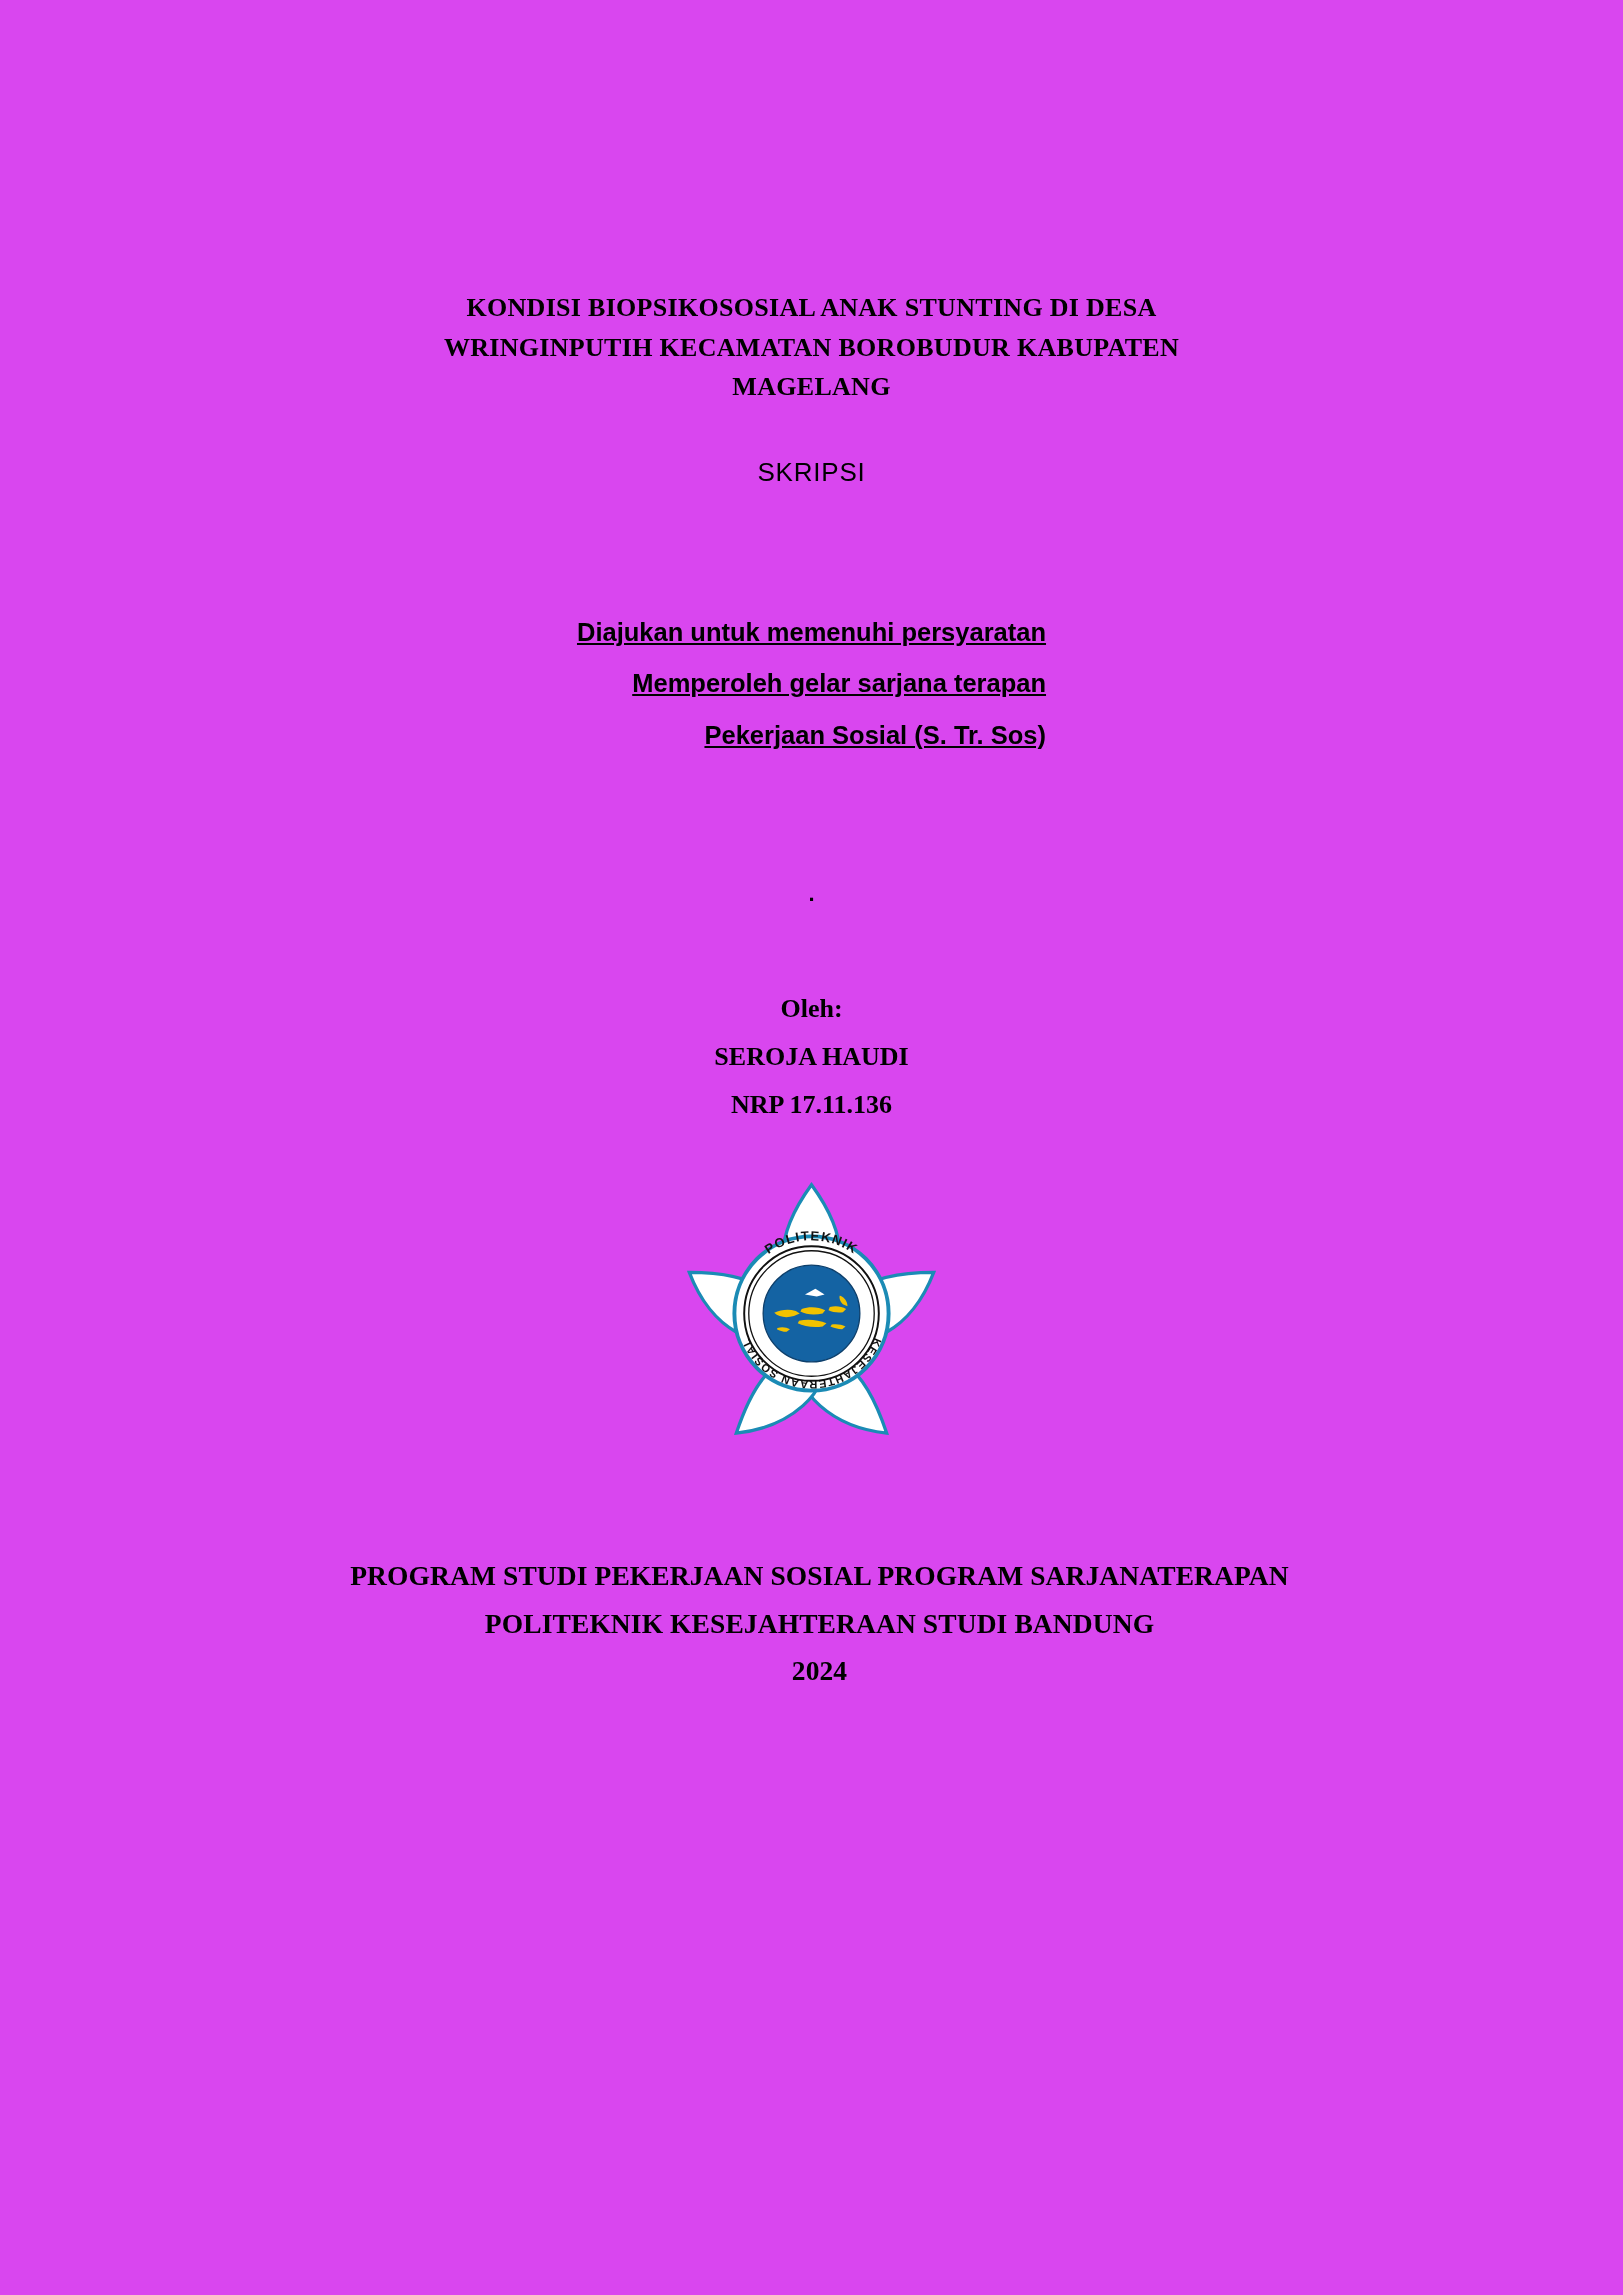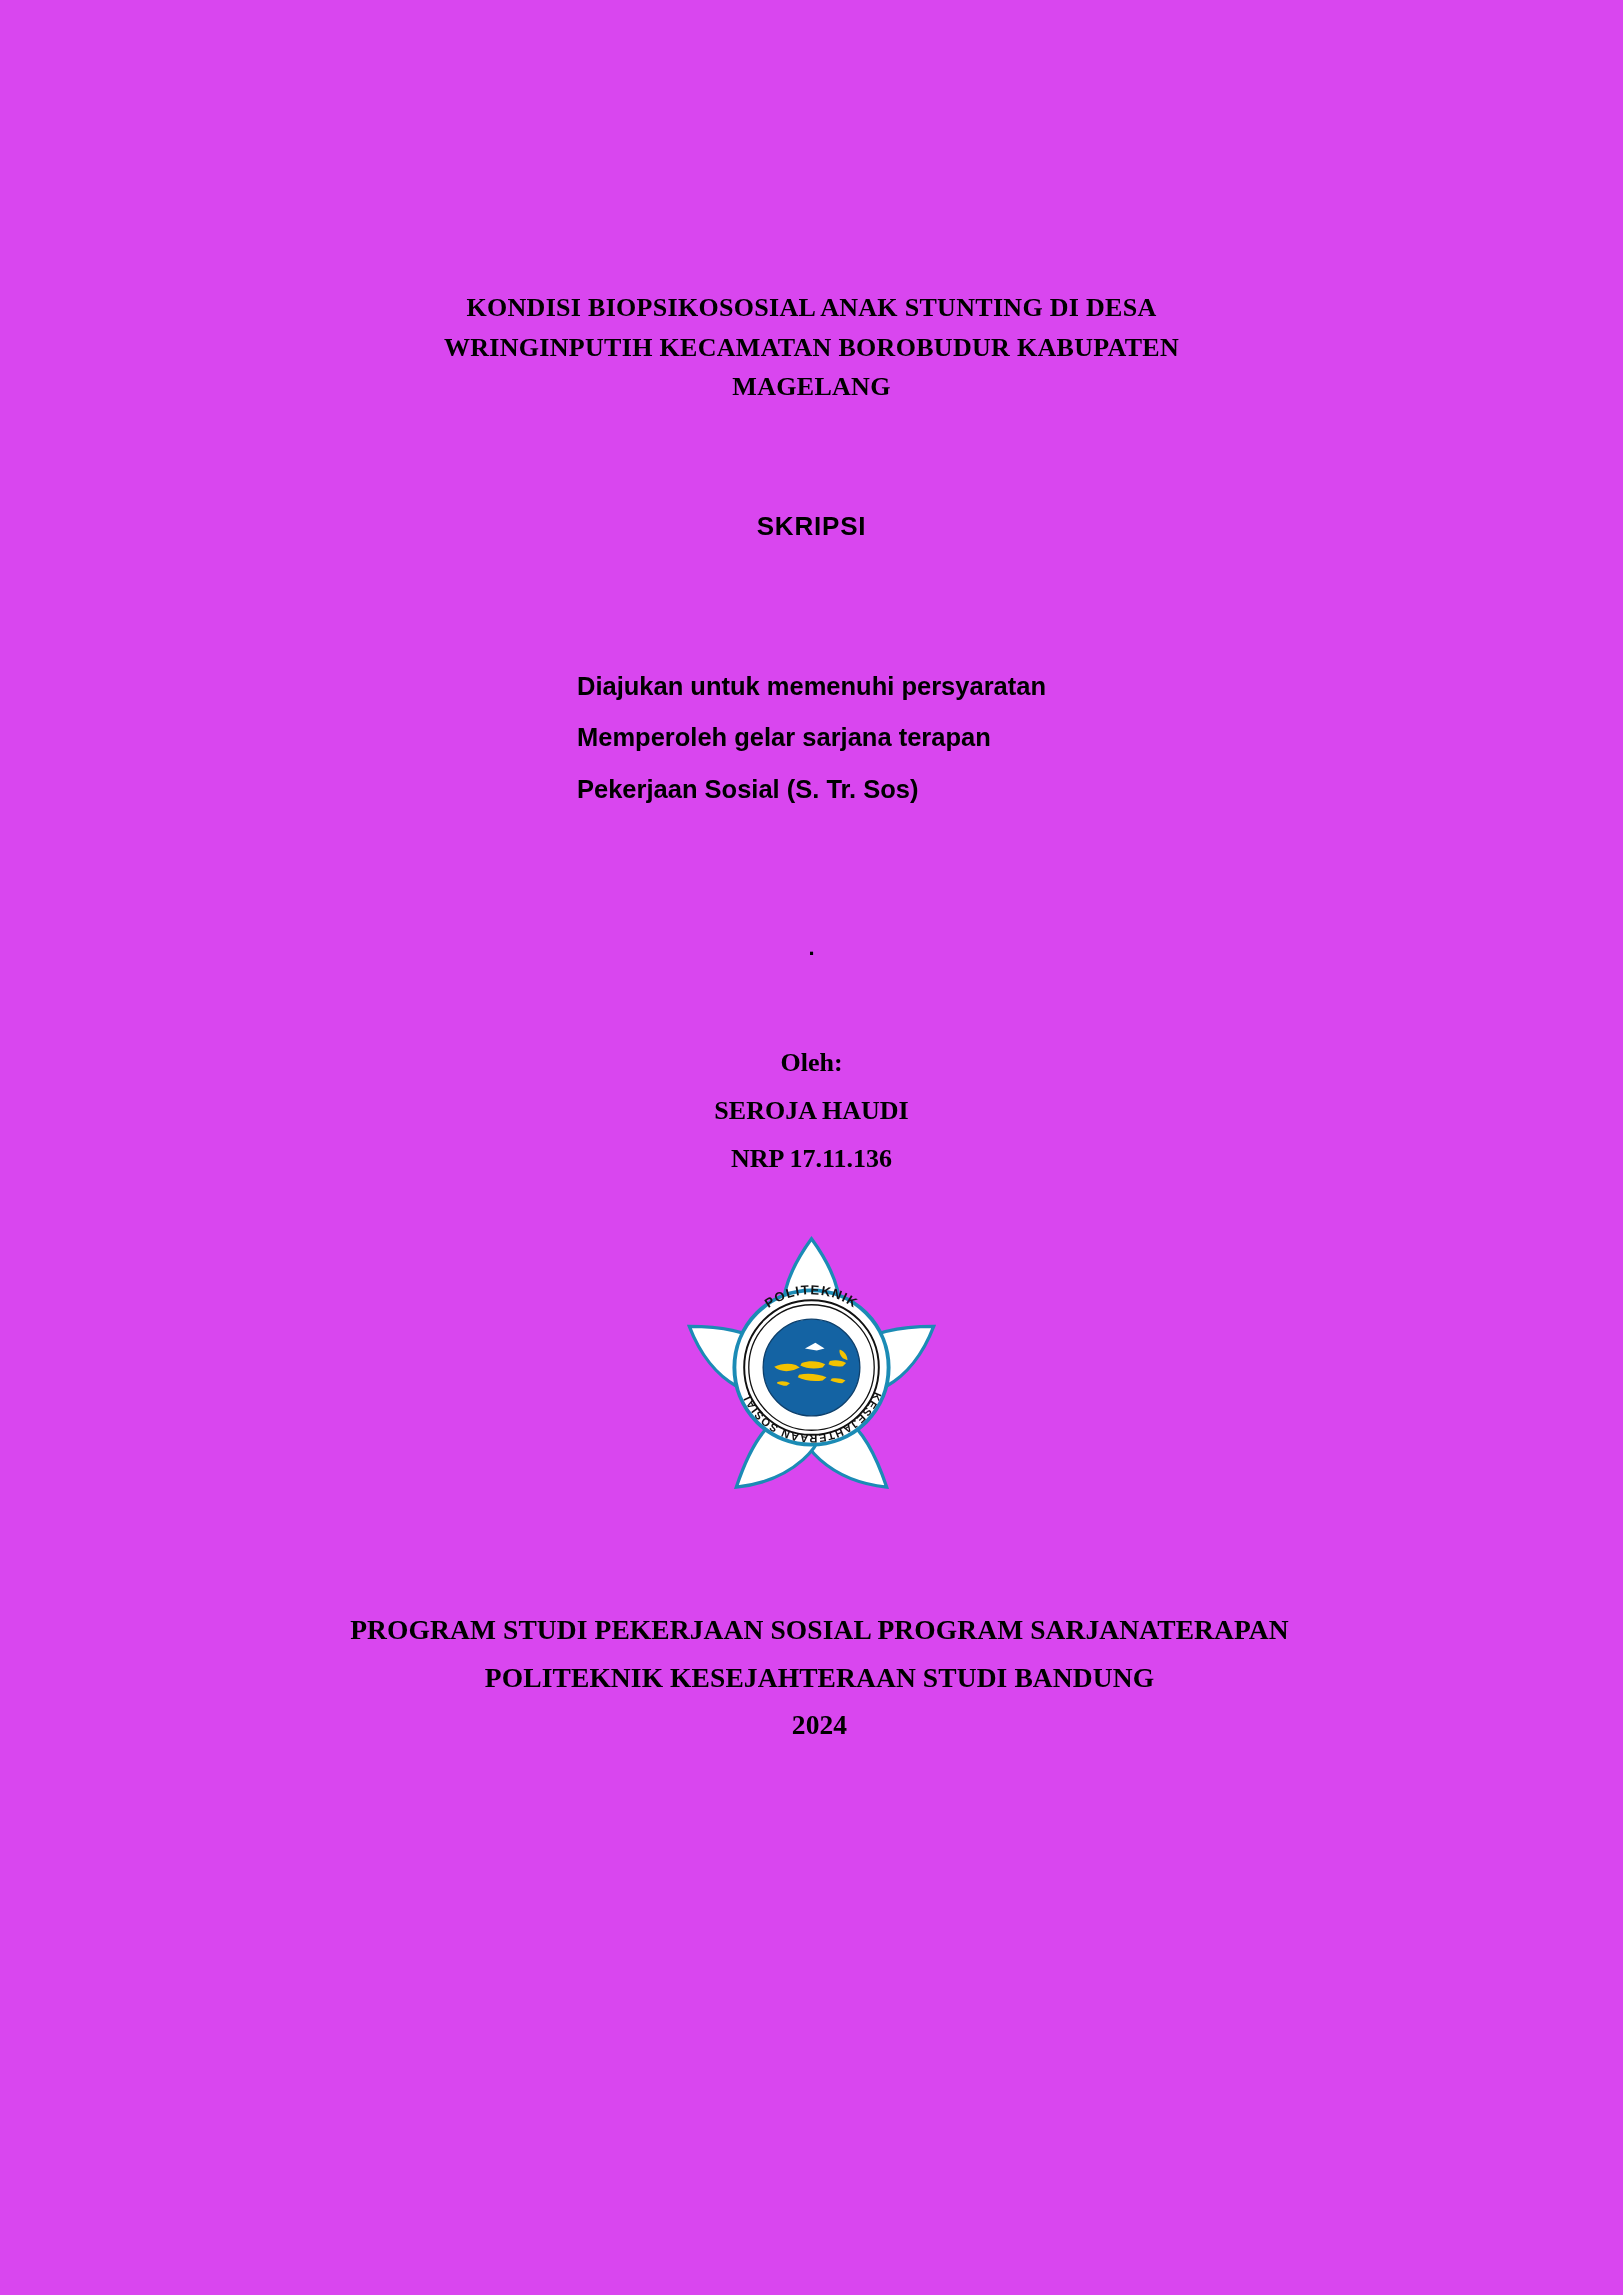--- a/index.html
+++ b/index.html
@@ -36,36 +36,37 @@
     font-family: "Liberation Serif", serif;
     font-weight: bold;
     font-size: 26px;
     line-height: 1.52;
     letter-spacing: 0.3px;
   }
   .title-line { display: block; }
 
   
   .skripsi {
-    margin-top: 104px;
+    margin-top: 50px;
     font-family: "Liberation Sans", sans-serif;
-    font-weight: bold;
+    font-weight: normal;
     font-size: 26px;
     letter-spacing: 0.8px;
     text-align: center;
   }
 
   
   .purpose-block {
     margin-top: 119px;
-    text-align: left;
+    text-align: right;
     font-family: "Liberation Sans", sans-serif;
     font-weight: bold;
     font-size: 25.5px;
     line-height: 2.02;
+    text-decoration: underline;
   }
   .purpose-line { display: block; }
 
   
   .dot {
     margin-top: 122px;
     font-family: "Liberation Sans", sans-serif;
     font-size: 22px;
     font-weight: bold;
     line-height: 1;

